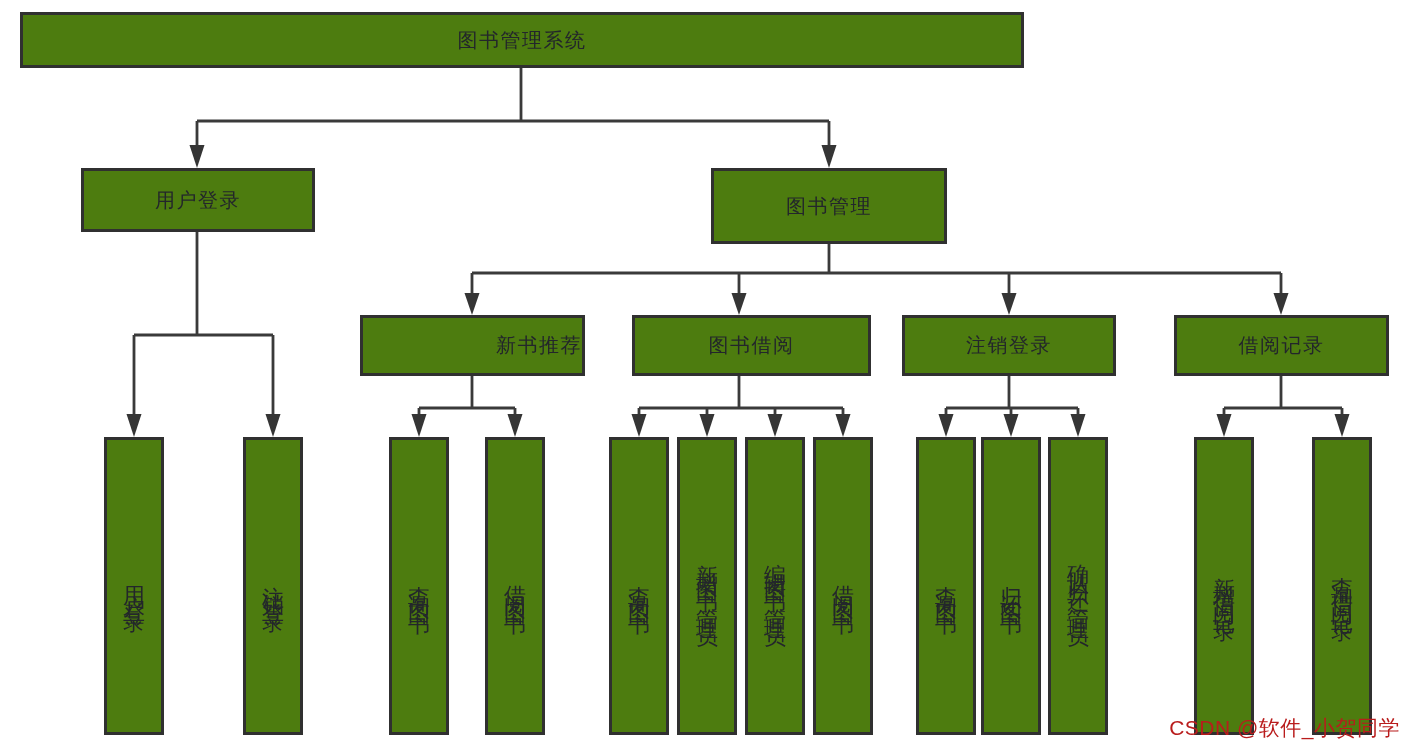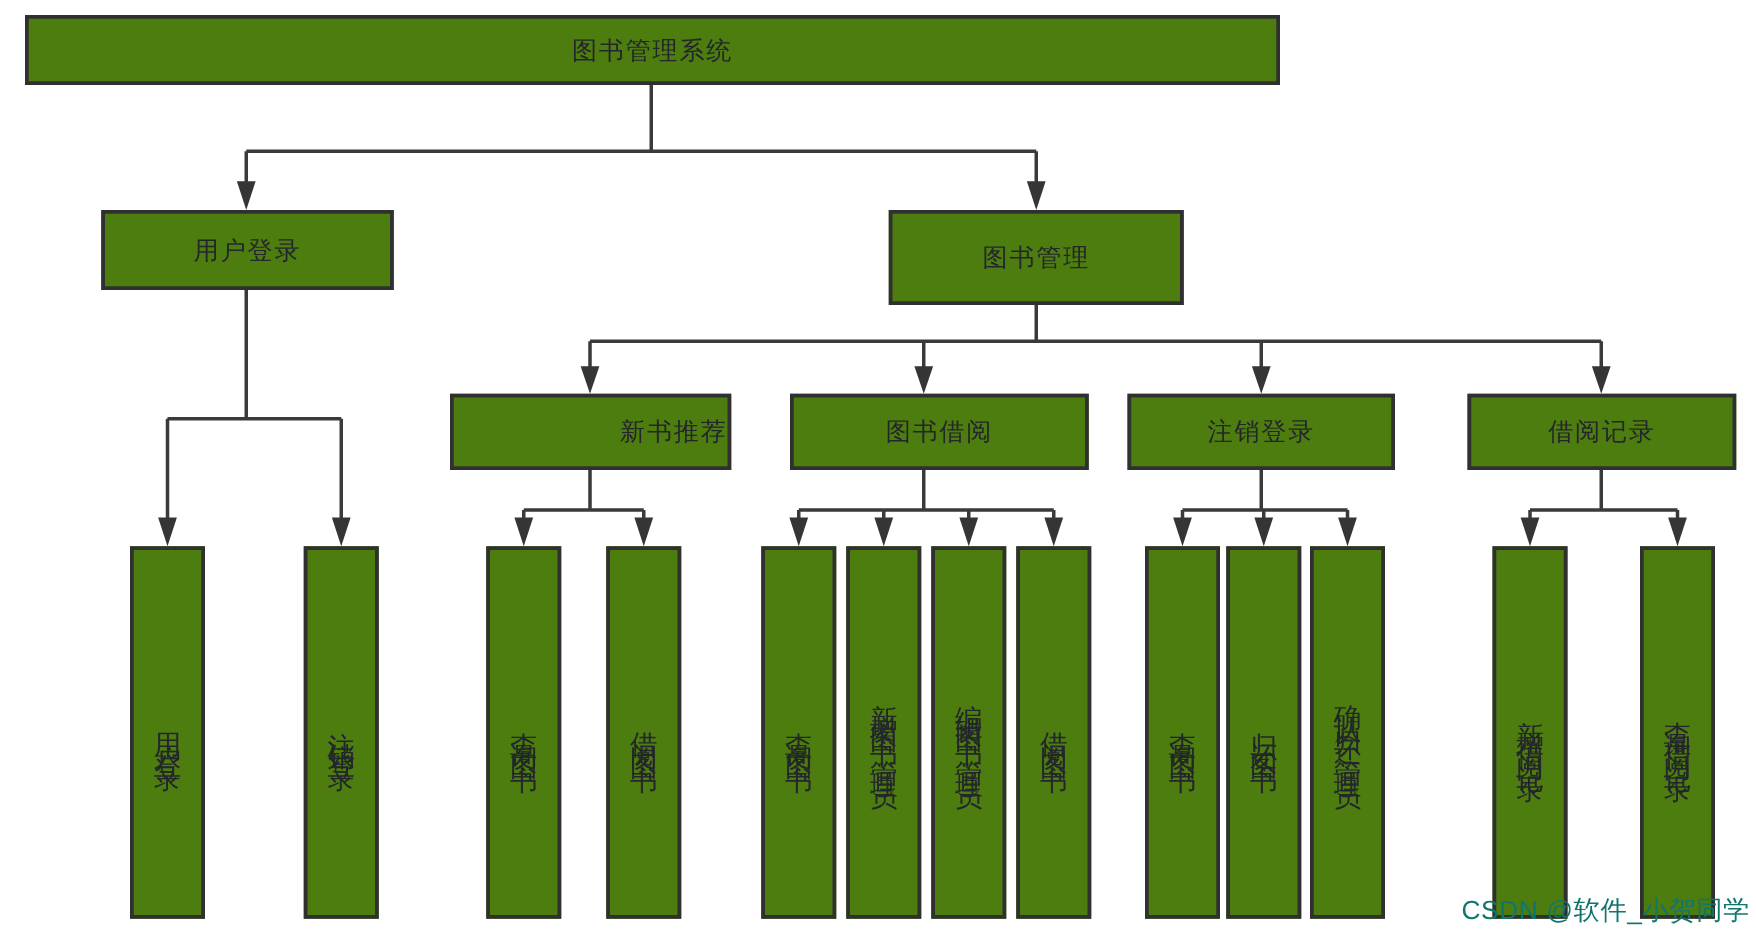--- a/index.html
+++ b/index.html
@@ -28,21 +28,21 @@
     writing-mode:vertical-rl;
     font-size:22px;
     letter-spacing:9px;
     line-height:1;
     white-space:nowrap;
   }
   .watermark{
     position:absolute;
     right:5px;bottom:5px;
     font-size:21px;
-    color:#0f766e;
+    color:#b91c1c;
     letter-spacing:0.5px;
     white-space:nowrap;
   }
 </style>
 </head>
 <body>
 
 <div class="stage">
 
   <svg class="wires" viewBox="0 0 1405 747">

